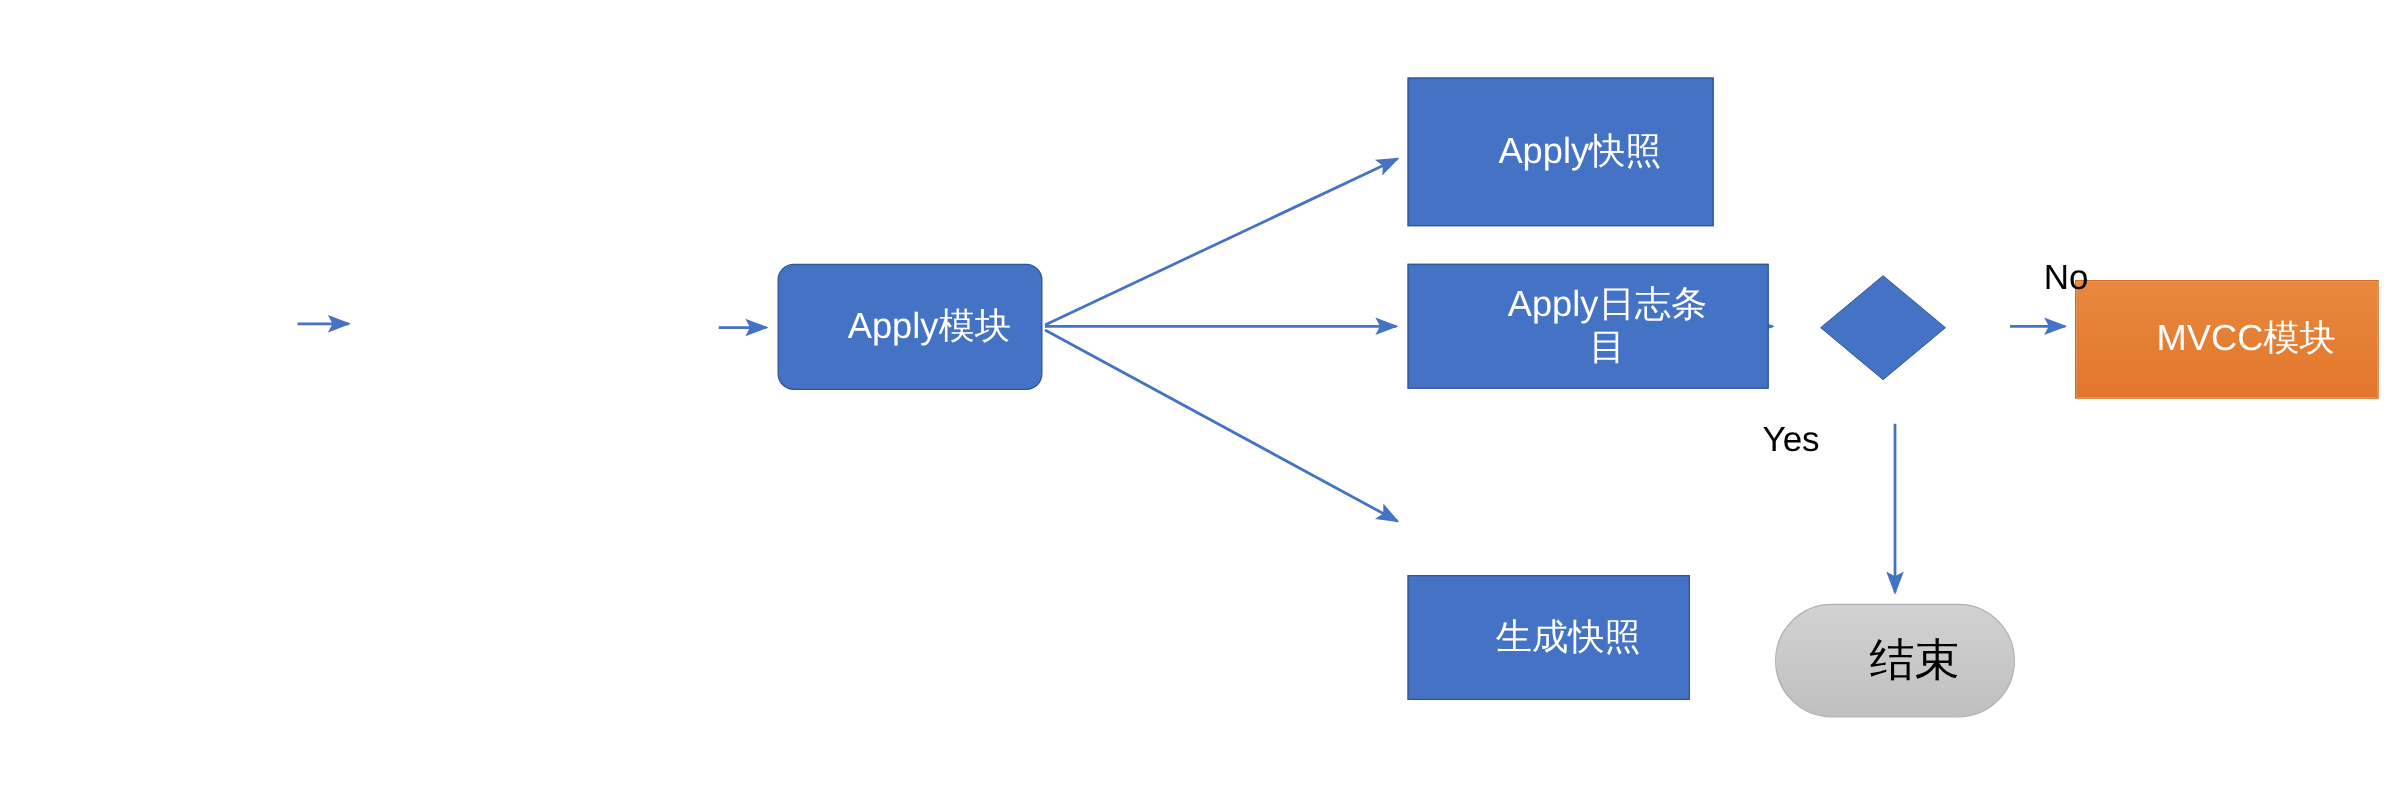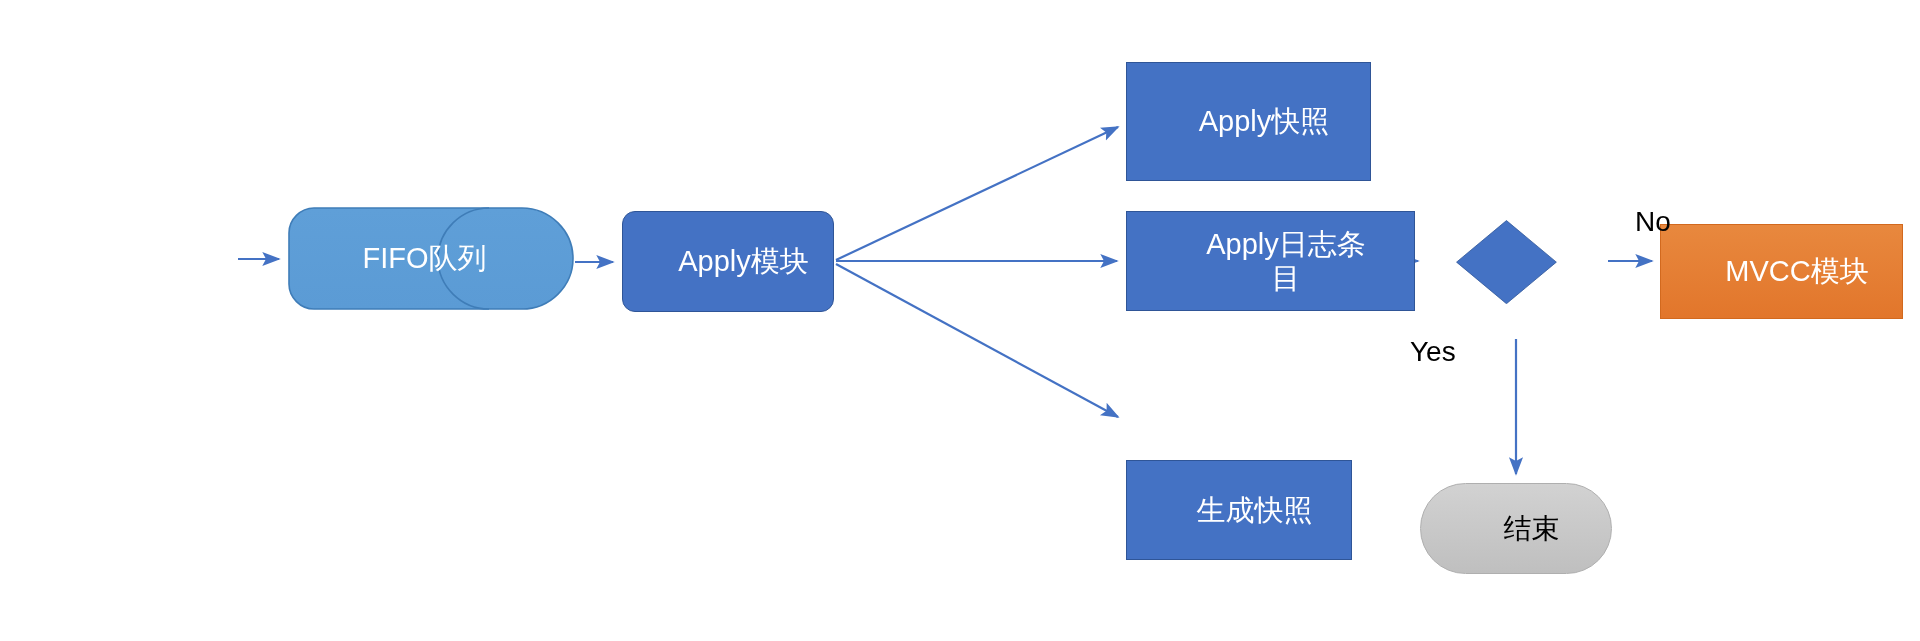--- a/index.html
+++ b/index.html
@@ -99,21 +99,21 @@
     font-size:29px;
   }
 
   
   .n-end{
     left:1420px; top:483px; width:192px; height:91px;
     background:linear-gradient(180deg,#D2D2D2 0%,#BFBFBF 100%);
     border:1px solid #AFAFAF;
     border-radius:46px;
     color:#000000;
-    font-size:28px;
+    font-size:36px;
   }
 
   
   .edge-label{
     position:absolute;
     color:#000000;
     font-size:28px;
     z-index:4;
     white-space:nowrap;
   }
@@ -147,28 +147,20 @@
     <line x1="836" y1="264" x2="1118" y2="417" stroke="#4472C4" stroke-width="2.2" marker-end="url(#ah)"></line>
 
     <line x1="1372" y1="261" x2="1418" y2="261" stroke="#4472C4" stroke-width="2.2" marker-end="url(#ah)"></line>
 
     <line x1="1608" y1="261" x2="1652" y2="261" stroke="#4472C4" stroke-width="2.2" marker-end="url(#ah)"></line>
 
     <line x1="1516" y1="339" x2="1516" y2="474" stroke="#4472C4" stroke-width="2.2" marker-end="url(#ah)"></line>
   </svg>
 
 
-  <div class="node n-fifo">
-    <svg class="cylbody" viewBox="0 0 286 103" preserveAspectRatio="none" xmlns="http://www.w3.org/2000/svg">
-      <path d="M 26,1 L 234,1 C 262,1 285,24 285,51.5 C 285,79 262,102 234,102 L 26,102
-               C 12.5,102 1,90.5 1,77 L 1,26 C 1,12.5 12.5,1 26,1 Z" fill="url(#cylgrad)" stroke="#3F7DB8" stroke-width="1.6"></path>
-      <path d="M 201,1 C 173,1 150,24 150,51.5 C 150,79 173,102 201,102" fill="none" stroke="#3F7DB8" stroke-width="1.6"></path>
-    </svg>
-    <span class="cap cyllabel">FIFO队列</span>
-  </div>
 
   <div class="node n-apply">
     <span class="cap">Apply模块</span>
   </div>
 
   <div class="node rect n-applysnap">
     <span class="cap">Apply快照</span>
   </div>
 
   <div class="node rect n-applylog">

